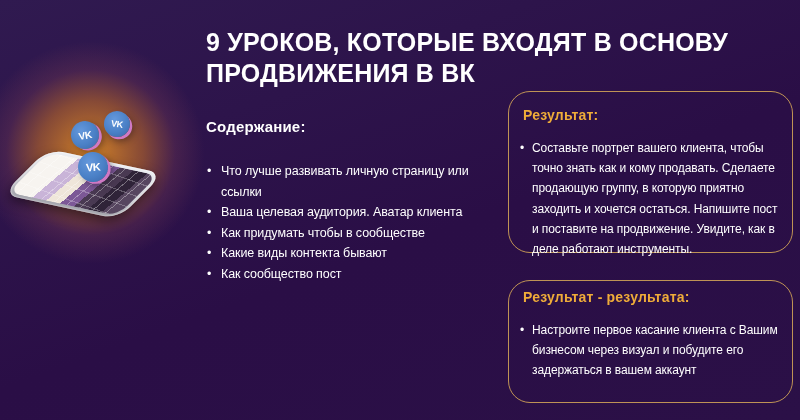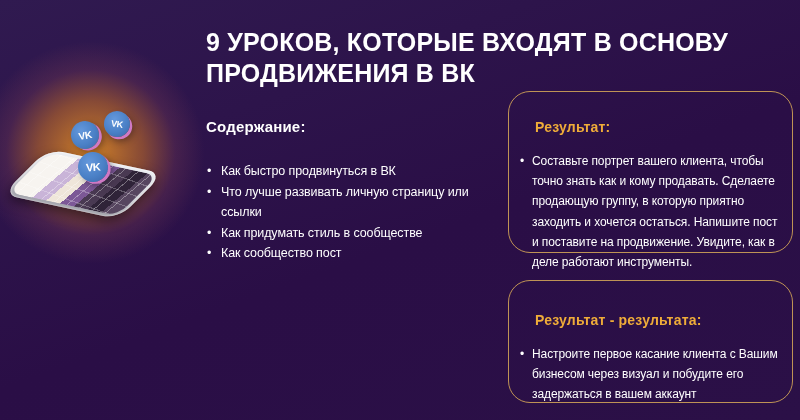--- a/index.html
+++ b/index.html
@@ -86,23 +86,23 @@
 
   
   .result-box {
     position: absolute; left: 508px; width: 285px;
     box-sizing: border-box;
     border: 1.5px solid #bf9355;
     border-radius: 22px;
     padding: 11px 12px 8px 10px;
   }
   .result-box-1 { top: 91px;  height: 162px; }
-  .result-box-2 { top: 280px; height: 123px; padding-top: 15px; }
+  .result-box-2 { top: 280px; height: 123px; padding-top: 4px; }
   .result-heading {
-    margin: 16px; color: #efac39; font-size: 14px; font-weight: 700; letter-spacing: 0.2px;
+    margin: 4px; color: #efac39; font-size: 14px; font-weight: 700; letter-spacing: 0.2px;
   }
   .result-box .bullet-list {
     margin-top: 15px; font-size: 12px; line-height: 20.2px; letter-spacing: -0.1px;
   }
   .result-box-2 .bullet-list { }
   .result-box .bullet-list li { padding-left: 13px; }
 </style>
 </head>
 <body>
 
@@ -121,30 +121,31 @@
   <div class="coin coin-c">
     <span>VK</span>
   </div>
 
   <h1 class="title">9 УРОКОВ, КОТОРЫЕ ВХОДЯТ В ОСНОВУ ПРОДВИЖЕНИЯ В ВК</h1>
 
   <section class="contents">
     <h2 class="contents-heading">Содержание:</h2>
     <ul class="bullet-list">
 
-        <li>Как быстро продвинуться в ВК</li>
 
         <li>Что лучше развивать личную страницу или ссылки</li>
+
+        <li>Ваша целевая аудитория. Аватар клиента</li>
 
 
 
 
+        <li>Как придумать чтобы в сообществе</li>
 
-        <li>Как придумать стиль в сообществе</li>
-
+        <li>Какие виды контекта бывают</li>
 
         <li>Как сообщество пост</li>
       </ul>
   </section>
 
   <section class="result-box result-box-1">
     <h3 class="result-heading">Результат:</h3>
     <ul class="bullet-list">
 
         <li>Составьте портрет вашего клиента, чтобы точно знать как и кому продавать. Сделаете продающую группу, в которую приятно заходить и хочется остаться. Напишите пост и поставите на продвижение. Увидите, как в деле работают инструменты.</li>

